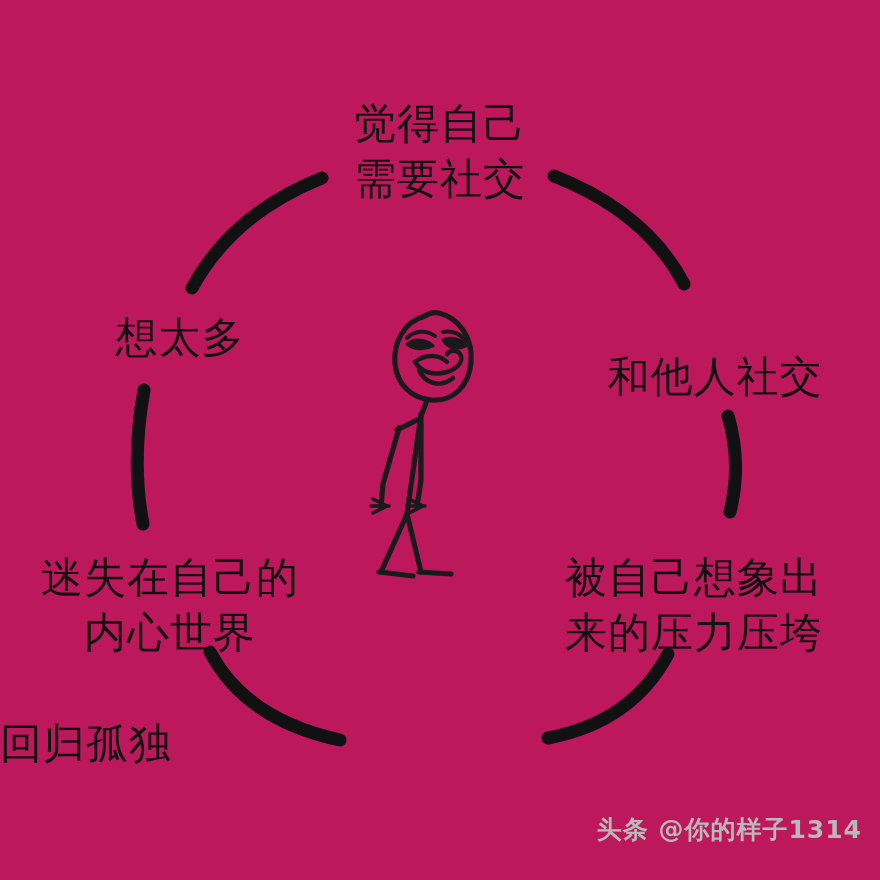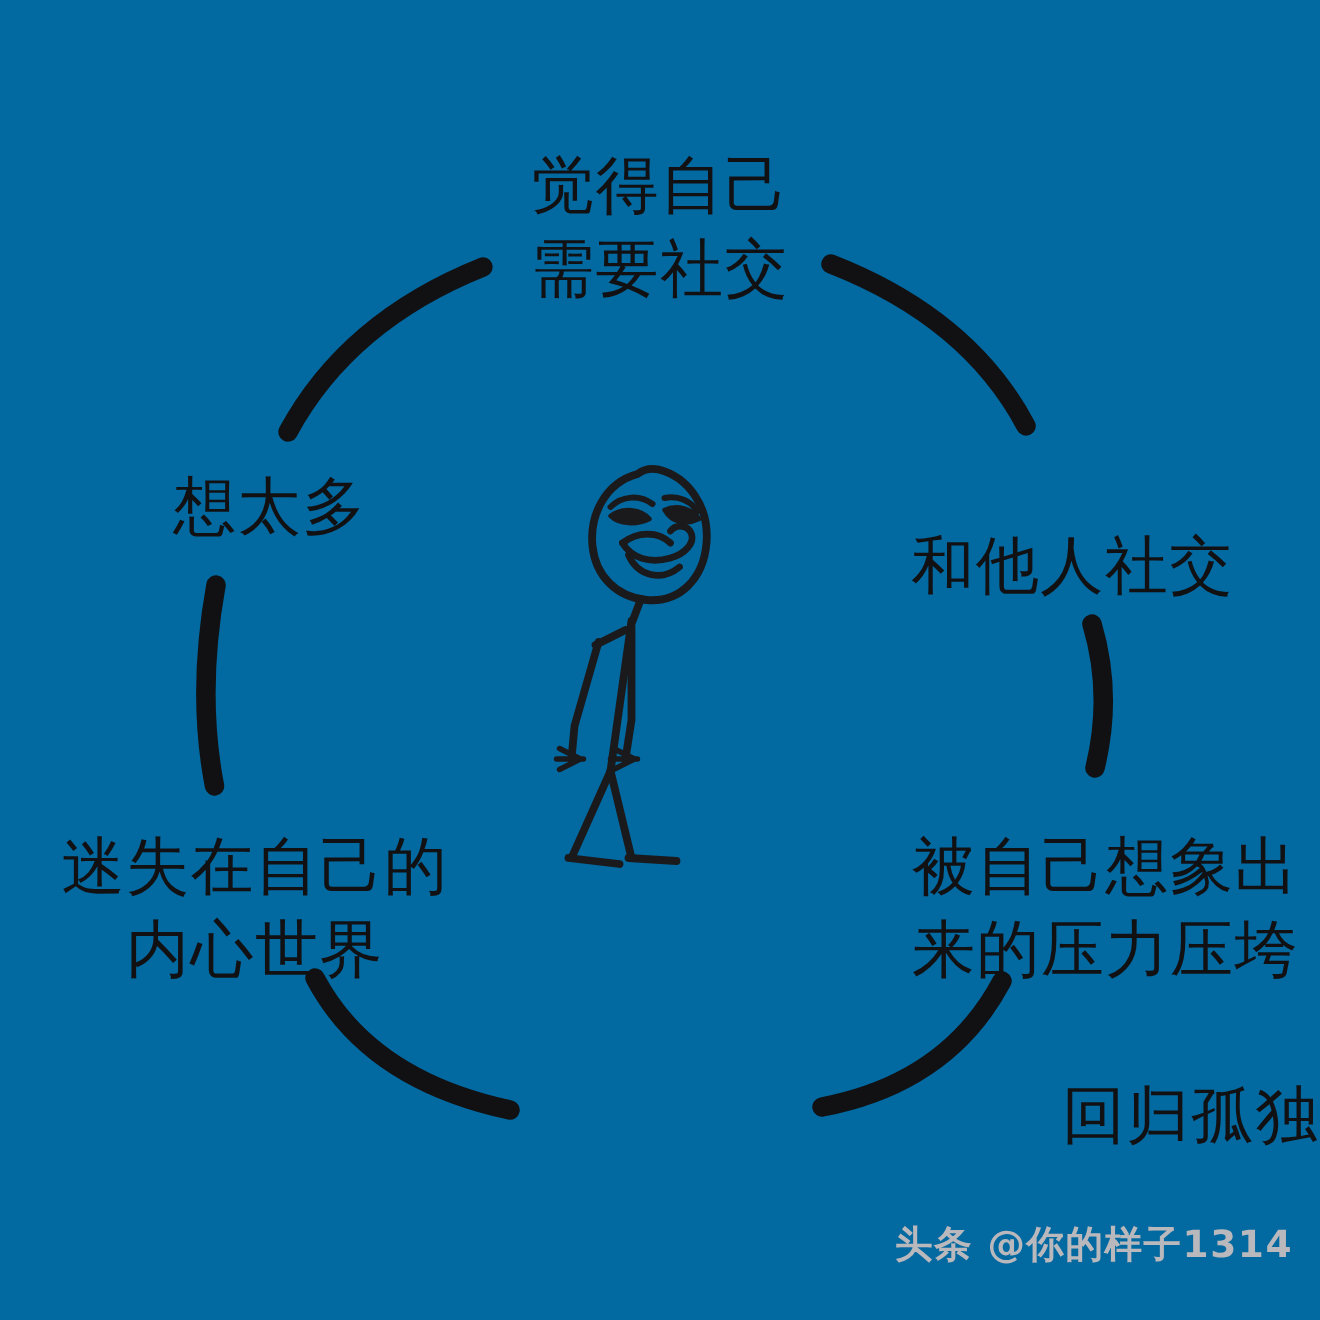--- a/index.html
+++ b/index.html
@@ -10,21 +10,21 @@
     width: 880px;
     height: 880px;
     background: #fcfbfc;
     font-family: "DejaVu Sans", "Liberation Sans", sans-serif;
     overflow: hidden;
   }
   #canvas {
     position: relative;
     width: 880px;
     height: 880px;
-    background: #0369a1;
+    background: #be185d;
   }
   #cycle-svg {
     position: absolute;
     left: 0;
     top: 0;
     width: 880px;
     height: 880px;
   }
   .label {
     position: absolute;
@@ -56,30 +56,30 @@
     text-align: center;
     margin-top: 24px;
   }
   #label-bottom-left {
     left: 10px;
     top: 550px;
     width: 320px;
     text-align: center;
   }
   #label-bottom-right {
-    right: 14px;
+    right: 26px;
     top: 550px;
     width: 320px;
-    text-align: right;
+    text-align: center;
   }
   #label-bottom {
     left: 0;
     right: 0;
     top: 716px;
-    text-align: right;
+    text-align: left;
   }
   #watermark {
     position: absolute;
     right: 18px;
     bottom: 34px;
     font-size: 25px;
     font-weight: 700;
     color: #b9b8bc;
     letter-spacing: 1px;
     font-family: "DejaVu Sans", "Liberation Sans", sans-serif;

